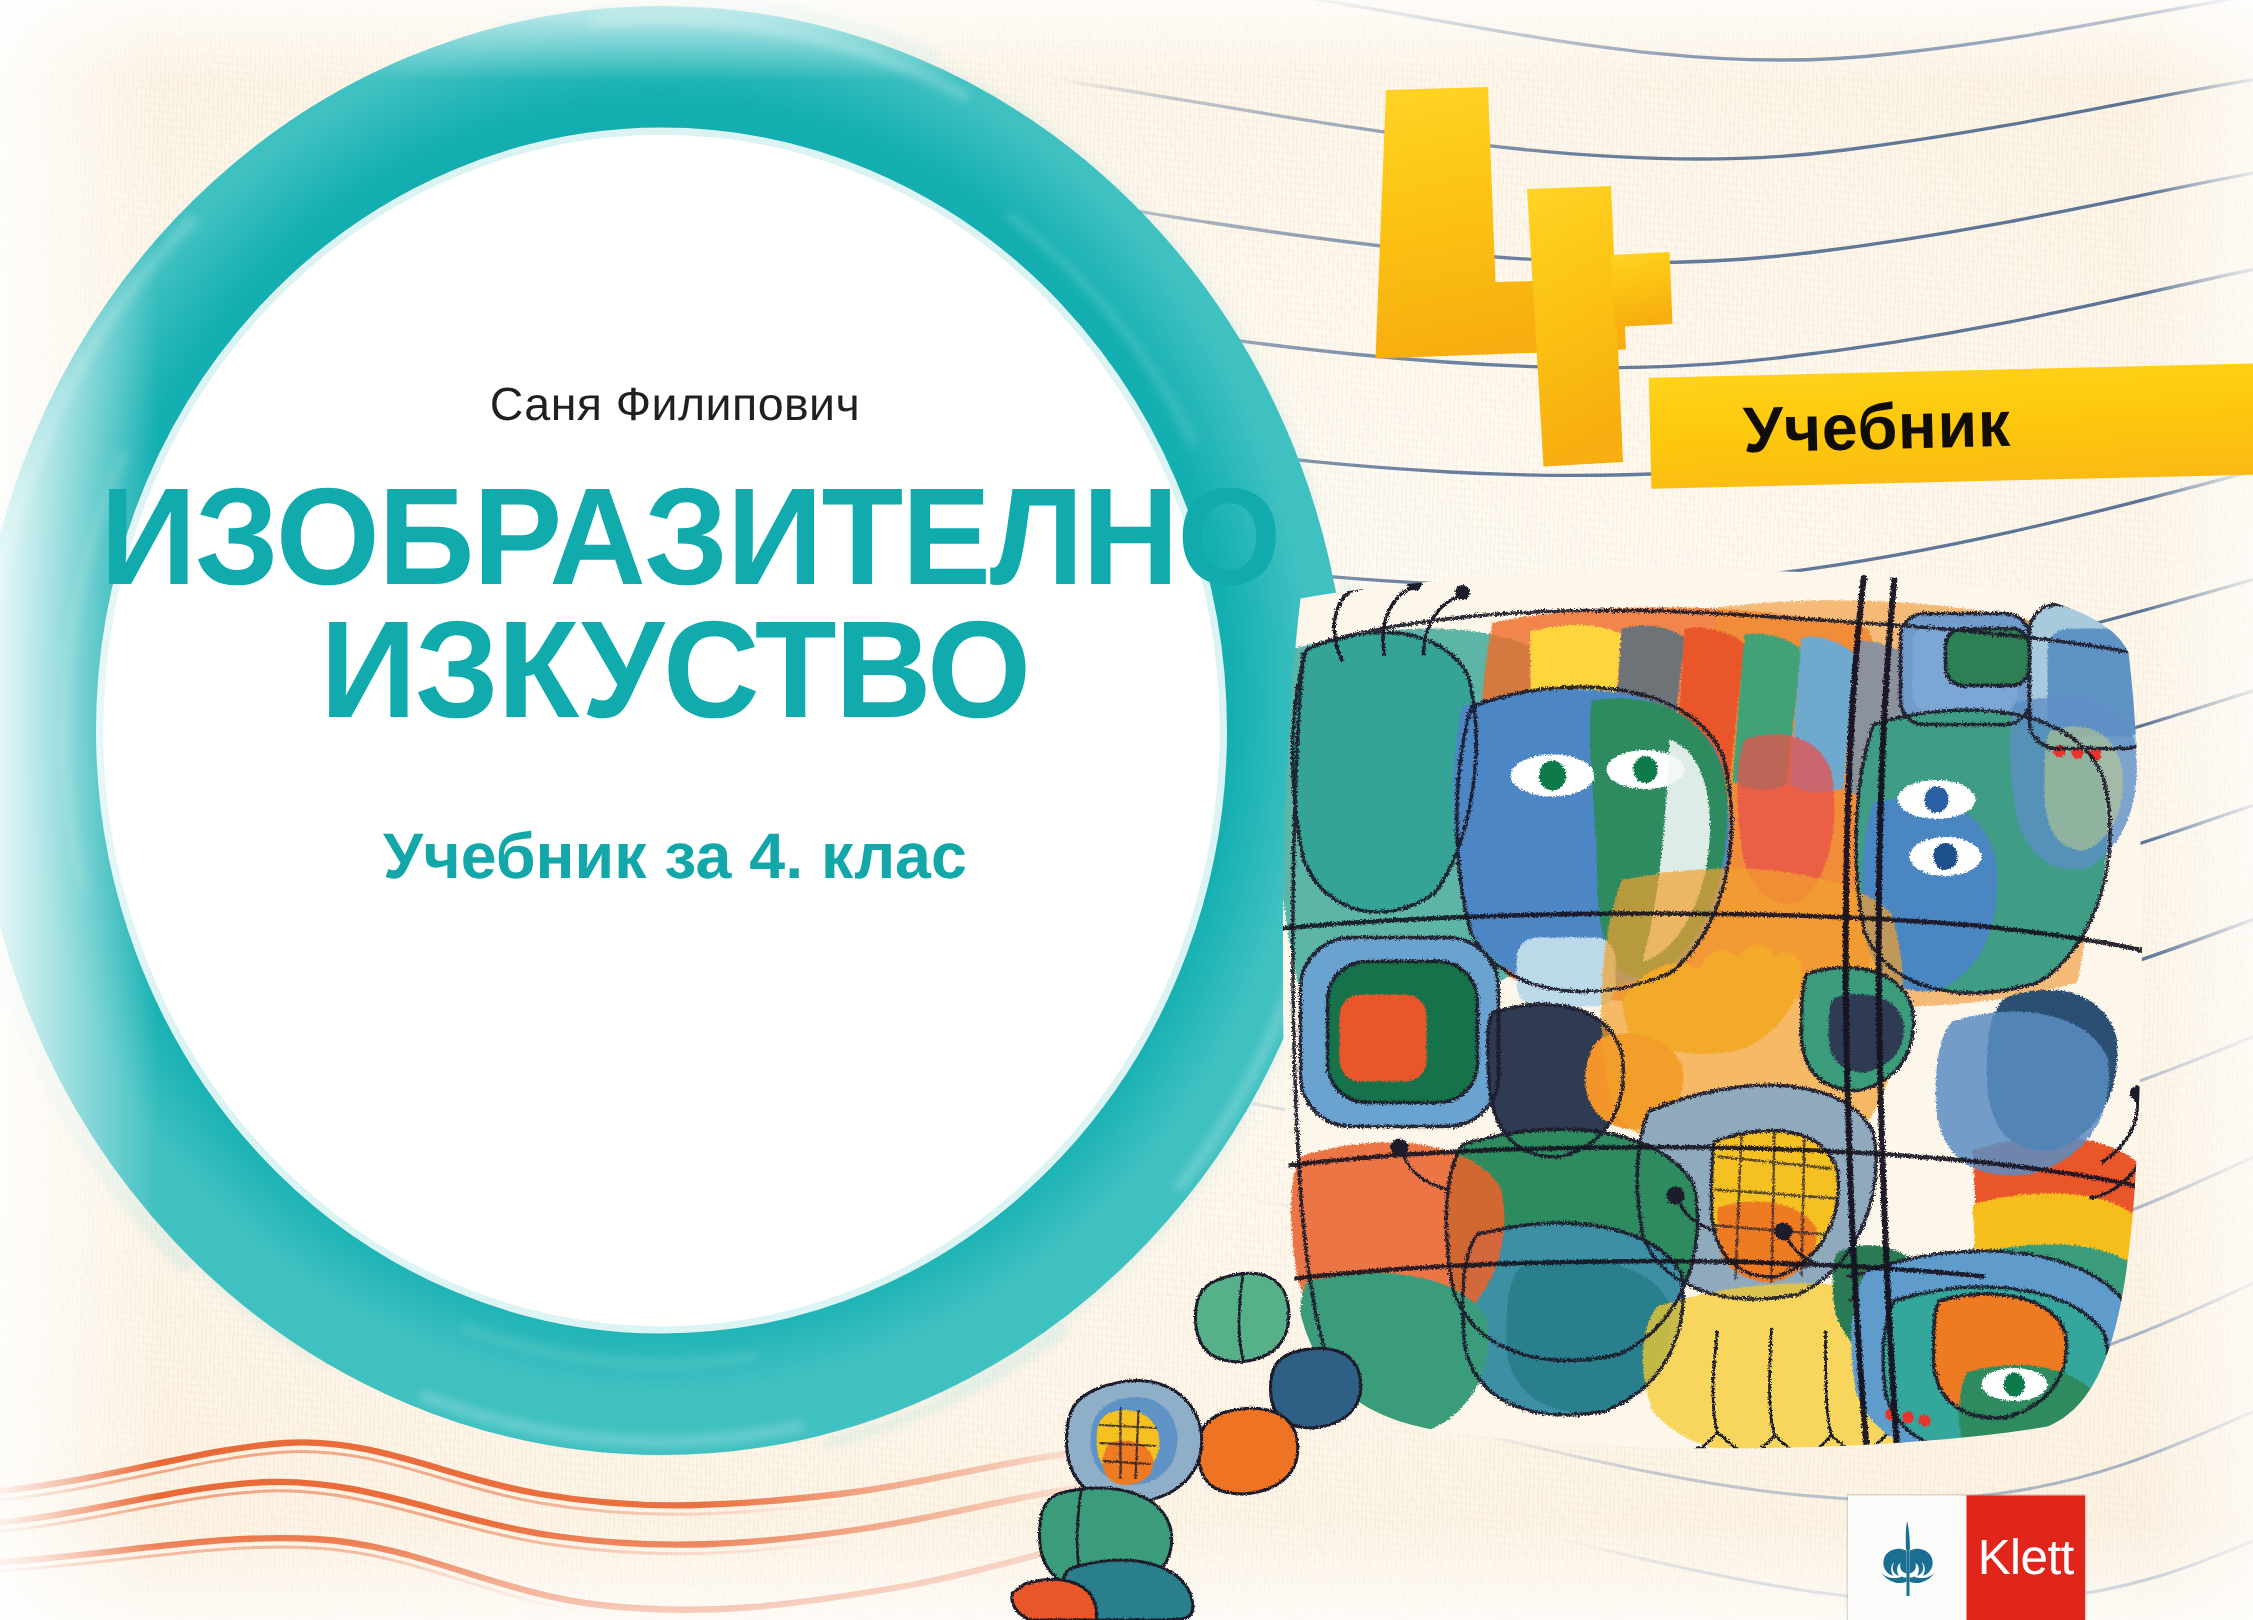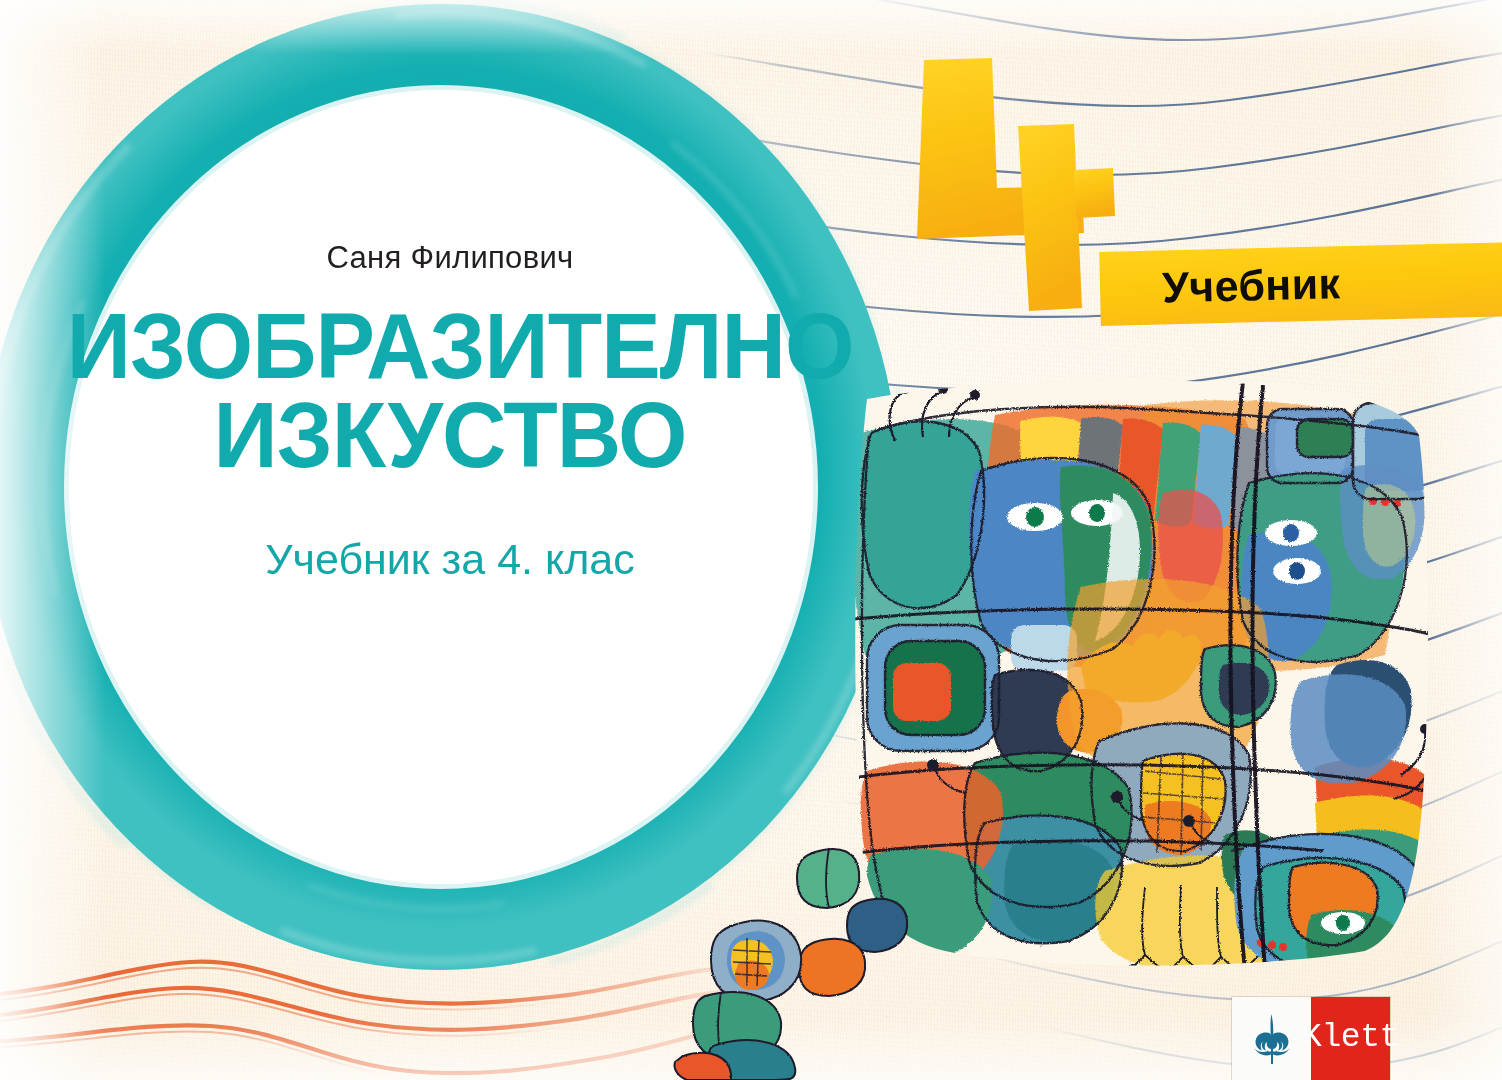--- a/index.html
+++ b/index.html
@@ -61,39 +61,39 @@
     top: 240px;
     width: 790px;
     text-align: center;
     z-index: 40;
   }
   .author {
     font-size: 31px;
     color: #231f20;
     letter-spacing: .3px;
     font-weight: 400;
-    margin: 0 0 26px 0;
+    margin: 12px 0 26px 0;
     text-align: center;
   }
   .title {
     font-size: 92px;
     line-height: .97;
     font-weight: 700;
     color: #11ABAD;
     letter-spacing: -1px;
     margin: 0;
     transform: scaleX(.97);
     transform-origin: center;
   }
   .title .ln2 { display: block; }
   .subtitle {
     margin: 52px 0 0 0;
     font-size: 43px;
     line-height: 1.27;
-    font-weight: 400;
+    font-weight: 700;
     color: #13A7A9;
   }
   .subtitle .sl { display: block; }
 
   
   .num-four {
     position: absolute;
     left: 906px;
     top: 48px;
     width: 230px;
@@ -167,21 +167,20 @@
     display: flex;
     align-items: center;
     justify-content: center;
   }
   .klett-word span {
     color: #ffffff;
     font-size: 33px;
     font-weight: 400;
     letter-spacing: -.4px;
     margin-top: -2px;
-    font-family: Liberation Mono, monospace;
   }
 </style>
 </head>
 <body>
 
 <div id="cover">
 
   <div class="paper-bg"></div>
   <div class="paper-grain"></div>
 

